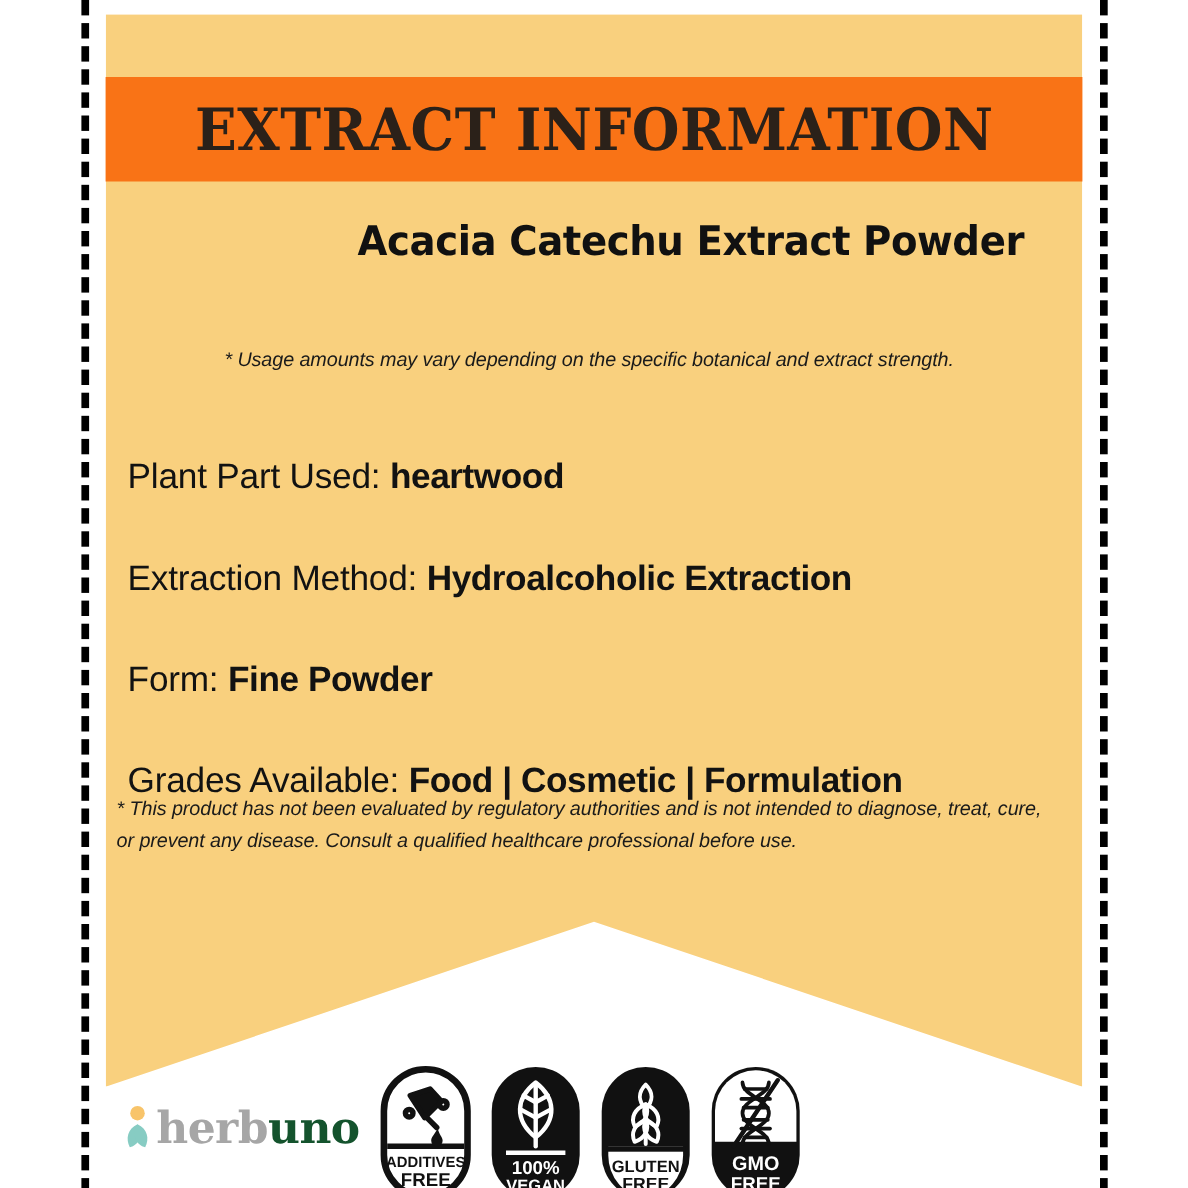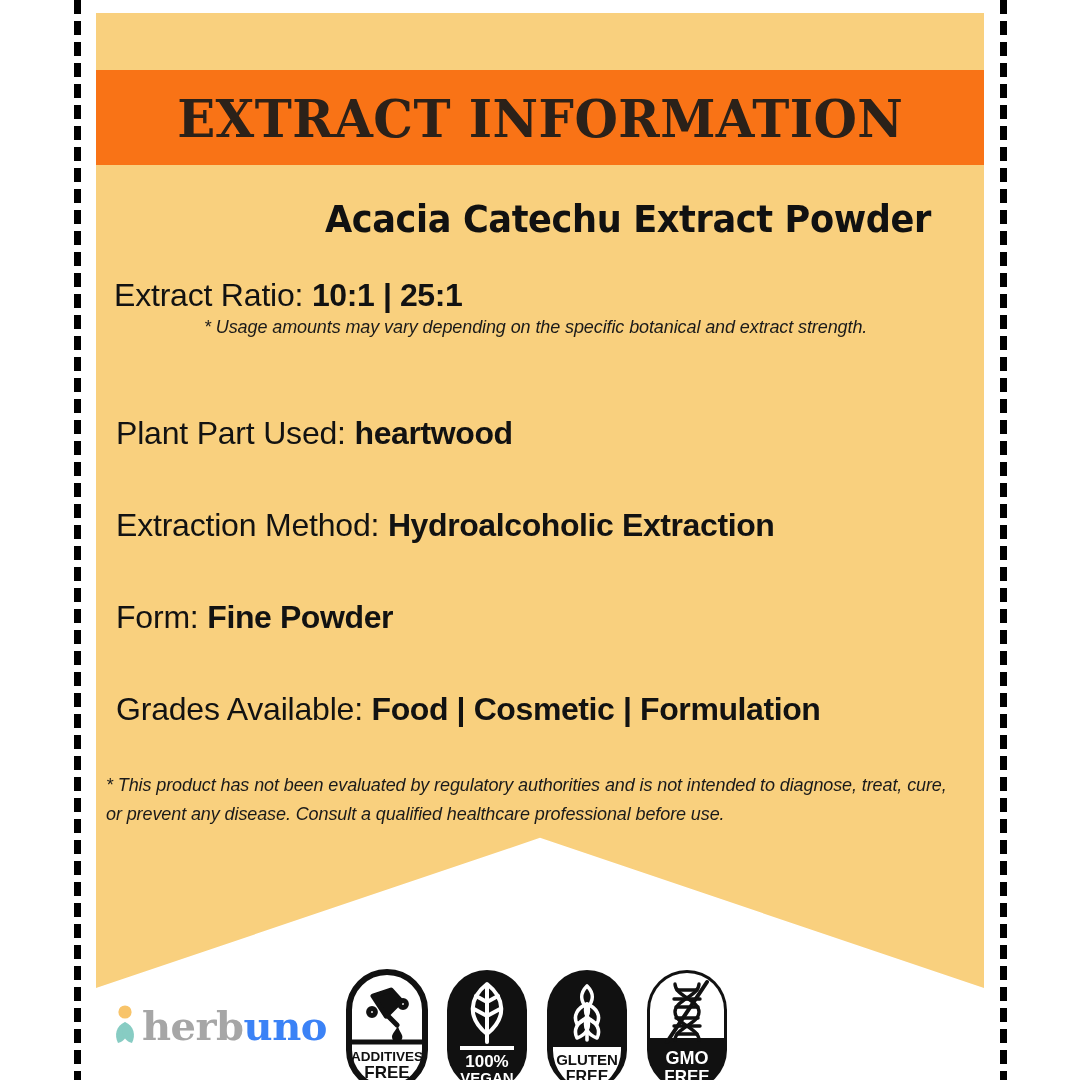--- a/index.html
+++ b/index.html
@@ -111,21 +111,21 @@
     letter-spacing: -0.1px;
     font-weight: 400;
   }
 
   #row-ratio   { position: absolute; left: 18px;  top: 112px; }
   #note-usage  { position: absolute; left: 108px; top: 148px; width: 828px; }
   #row-plant   { position: absolute; left: 20px;  top: 250px; }
   #row-method  { position: absolute; left: 20px;  top: 342px; }
   #row-form    { position: absolute; left: 20px;  top: 434px; text-align: right; }
   #row-grades  { position: absolute; left: 20px;  top: 526px; }
-  #note-legal  { position: absolute; left: 10px;  top: 606px; width: 860px; font-style: italic; }
+  #note-legal  { position: absolute; left: 10px;  top: 556px; width: 860px; font-style: italic; }
 
   
   #badges {
     position: absolute;
     left: 345px;
     top: 966px;
     width: 400px;
     height: 128px;
     display: flex;
     align-items: center;
@@ -144,43 +144,40 @@
   }
   #logo-mark { width: 30px; height: 44px; margin-right: 2px; }
   #logo-text {
     font-family: "DejaVu Serif", "Liberation Serif", serif;
     font-size: 40px;
     font-weight: bold;
     letter-spacing: -0.5px;
     line-height: 1;
   }
   #logo-herb { color: #A6A6A6; }
-  .logo-uno  { color: #3b82f6; }
+  .logo-uno  { color: #14532d; }
 </style>
 </head>
 <body>
 
 <div id="card">
 
   <div class="dash-rail left"></div>
   <div class="dash-rail right"></div>
 
   <div id="ribbon"></div>
 
   <div id="banner">
     <div id="banner-title">EXTRACT INFORMATION</div>
   </div>
 
   <div id="content">
 
     <h1 id="product-title">Acacia Catechu Extract Powder</h1>
 
-    <div class="spec-row" id="row-ratio">
-      <span class="lbl">Extract Ratio: </span><span class="val">10:1 | 25:1</span>
-    </div>
 
     <div class="note" id="note-usage">* Usage amounts may vary depending on the specific botanical and extract strength.</div>
 
     <div class="spec-row" id="row-plant">
       <span class="lbl">Plant Part Used: </span><span class="val">heartwood</span>
     </div>
 
     <div class="spec-row" id="row-method">
       <span class="lbl">Extraction Method: </span><span class="val">Hydroalcoholic Extraction</span>
     </div>

